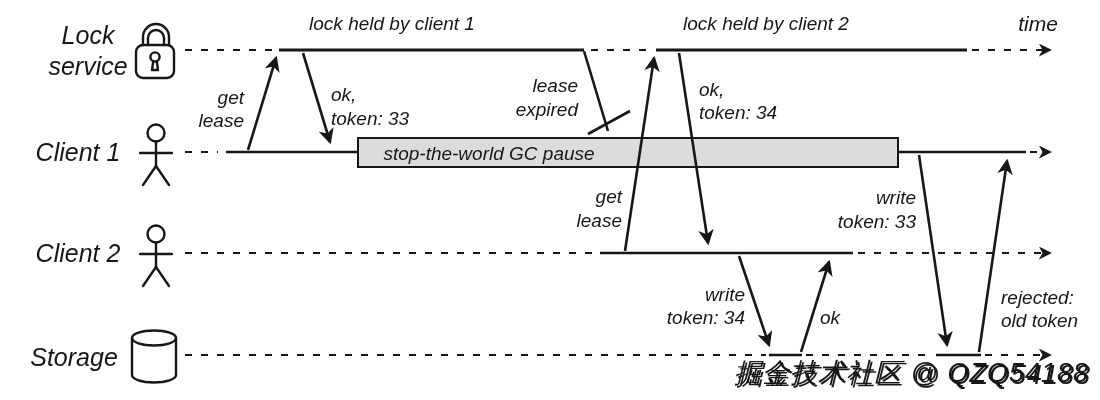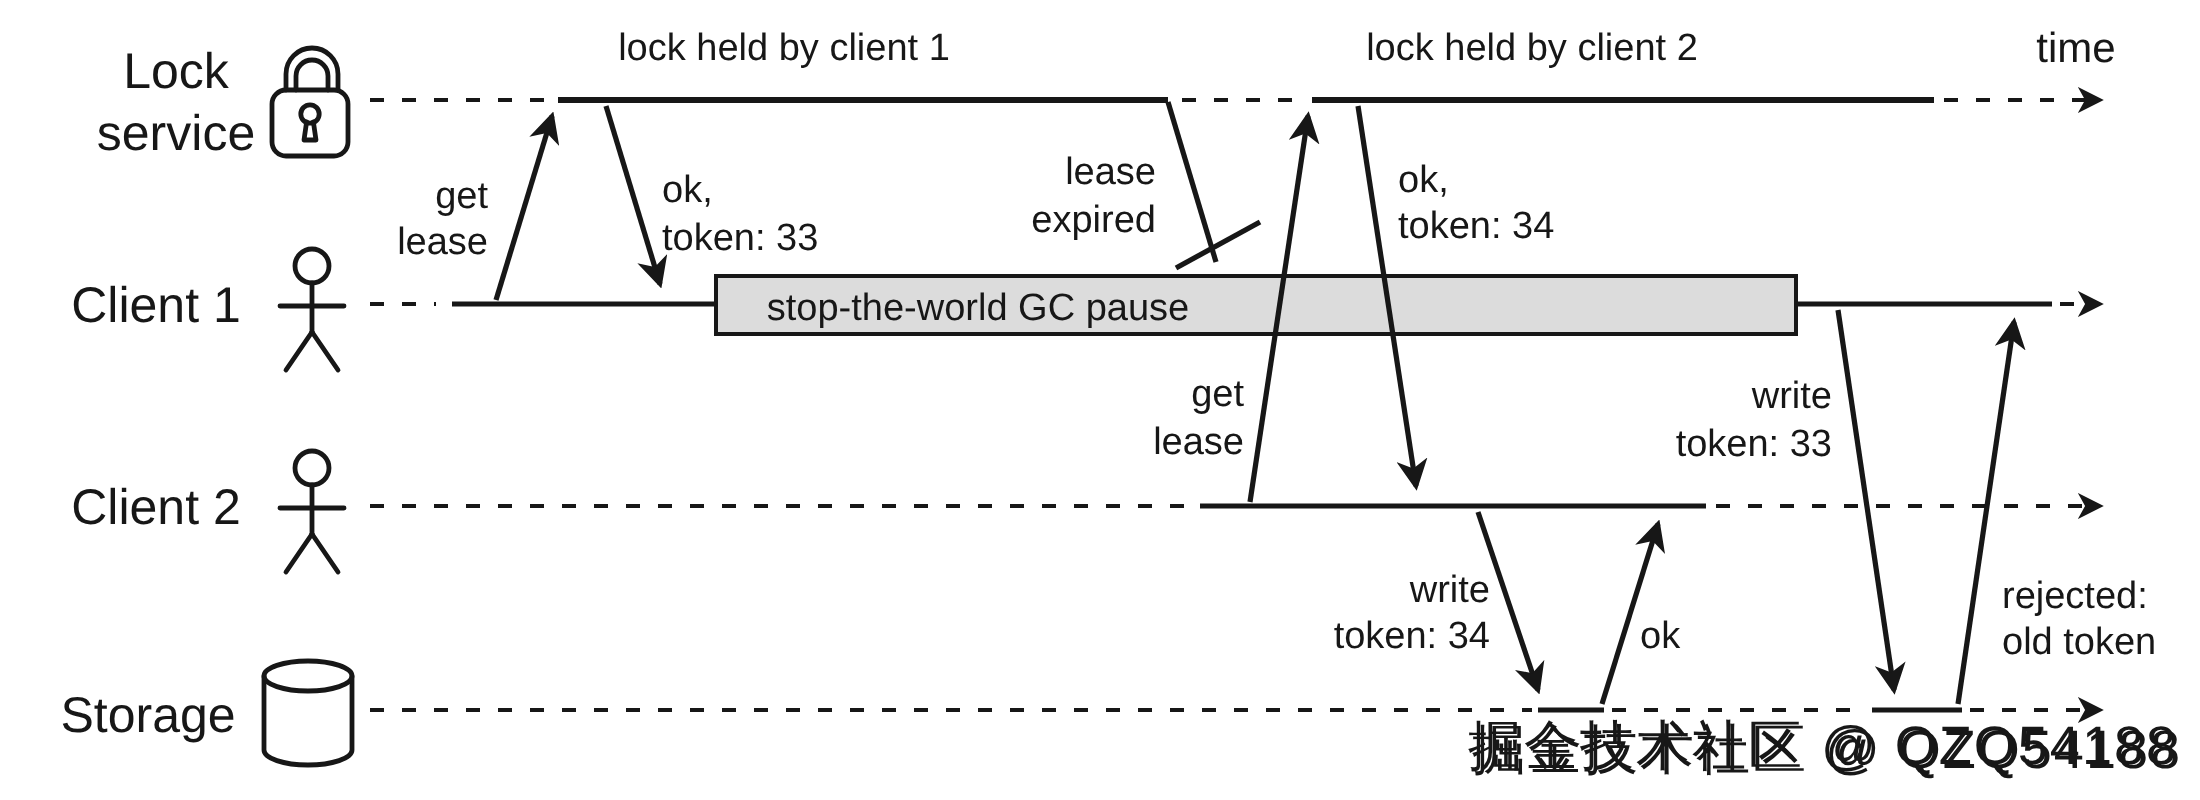--- a/index.html
+++ b/index.html
@@ -1,17 +1,17 @@
 <!DOCTYPE html>
 <html><head>
 <meta charset="utf-8">
 <style>
   html,body{margin:0;padding:0;background:#ffffff;}
   .stage{position:relative;width:1092px;height:400px;background:#ffffff;overflow:hidden;
-         font-family:"Liberation Sans", sans-serif;}
+         font-family:"Liberation Sans", sans-serif;font-style:italic;}
   svg text{fill:#171717;}
   .rowlabel{font-size:25px;}
   .ann{font-size:19px;}
   .toplabel{font-size:19px;}
   .timelabel{font-size:21px;}
   .gctext{font-size:19px;}
   .wm{font-size:27px;letter-spacing:1px;}
   .dash{stroke:#171717;stroke-width:2;stroke-dasharray:7 9;fill:none;}
   .tl{stroke:#171717;stroke-width:2.6;fill:none;}
   .span{stroke:#171717;stroke-width:3;fill:none;}

